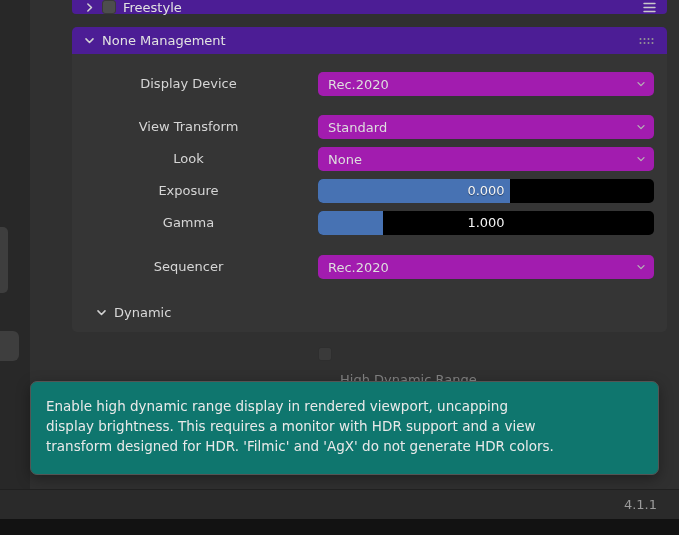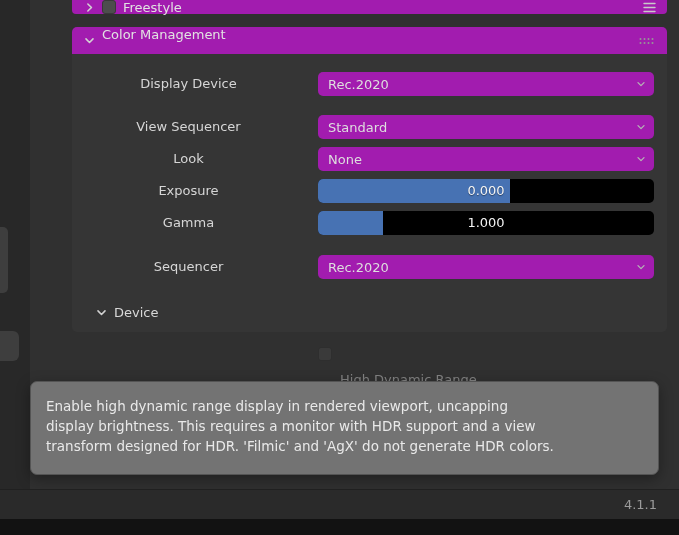--- a/index.html
+++ b/index.html
@@ -13,22 +13,22 @@
   }
   .abs { position:absolute; }
 
   
   .nav-strip { left:0; top:0; width:30px; height:489px; background:#282828; }
   .nav-tab-1 { left:0; top:227px; width:8px; height:66px; background:#3e3e3e; border-radius:0 5px 5px 0; }
   .nav-tab-2 { left:0; top:331px; width:19px; height:30px; background:#3e3e3e; border-radius:0 6px 6px 0; }
 
   
   .panel-header {
-    left:72px; width:595px; background:#a21caf;
-    display:flex; 
+    left:72px; width:595px; background:#4c1d95;
+    display:flex; align-items:center;
   }
   .freestyle-header { top:0; height:14px; border-radius:0 0 4px 4px; }
   .cm-header { top:27px; height:27px; border-radius:5px 5px 0 0; }
   .cm-body { left:72px; top:54px; width:595px; height:278px; background:#353535; border-radius:0 0 5px 5px; }
 
   .hdr-icon { display:flex; align-items:center; justify-content:center; }
   .hd-label { color:#e2e2e2; margin-left:7px; white-space:nowrap; }
   .spacer { flex:1; }
 
   .checkbox {
@@ -57,21 +57,21 @@
 
   .subheader { left:96px; top:300px; height:24px; display:flex; align-items:center; }
   .subheader .hd-label { color:#d8d8d8; }
 
   .hdr-check { left:318px; top:347px; }
   .hdr-check-label { left:340px; top:344px; height:20px; line-height:20px; color:#828282; white-space:nowrap;margin-top:26px; }
 
   
   .tooltip {
     left:30px; top:381px; width:629px; height:94px;
-    background:#737373; border:1px solid #545454; border-radius:7px;
+    background:#0f766e; border:1px solid #545454; border-radius:7px;
     padding:14px 15px; color:#e9e9e9; font-size:13.5px; line-height:20px;
     box-shadow:0 4px 14px rgba(0,0,0,.35);
   }
   .tooltip .line { white-space:nowrap; overflow:hidden; }
 
   
   .statusbar {
     left:0; top:489px; width:679px; height:30px;
     background:#2a2a2a; border-top:1px solid #202020;
   }
@@ -108,21 +108,21 @@
         </svg>
     </span>
   </div>
 
   <div class="abs panel-header cm-header">
     <span class="hdr-icon" style="margin-left:12px">
       <svg width="11" height="11" viewBox="0 0 10 10">
           <path d="M1.8 3.5 L5 6.8 L8.2 3.5" fill="none" stroke="#d2d2d2" stroke-width="1.4" stroke-linecap="round" stroke-linejoin="round"></path>
         </svg>
     </span>
-    <span class="hd-label">Color Management</span>
+    <span class="hd-label">None Management</span>
     <span class="spacer"></span>
     <span class="hdr-icon" style="margin-right:12px">
       <svg width="17" height="10" viewBox="0 0 17 10">
         <g fill="#969696">
           <circle cx="2.5" cy="3" r="1"></circle>
             <circle cx="6.5" cy="3" r="1"></circle>
             <circle cx="10.5" cy="3" r="1"></circle>
             <circle cx="14.5" cy="3" r="1"></circle>
           <circle cx="2.5" cy="7" r="1"></circle>
             <circle cx="6.5" cy="7" r="1"></circle>
@@ -136,21 +136,21 @@
   <div class="abs cm-body"></div>
 
   <div class="abs field-label" style="top:72px">Display Device</div>
   <div class="abs widget dropdown" style="top:72px">
     <span class="val">Rec.2020</span>
     <svg width="10" height="10" viewBox="0 0 10 10">
         <path d="M2 3.6 L5 6.6 L8 3.6" fill="none" stroke="#b5b5b5" stroke-width="1.3" stroke-linecap="round" stroke-linejoin="round"></path>
       </svg>
   </div>
 
-  <div class="abs field-label" style="top:115px">View Sequencer</div>
+  <div class="abs field-label" style="top:115px">View Transform</div>
   <div class="abs widget dropdown" style="top:115px">
     <span class="val">Standard</span>
     <svg width="10" height="10" viewBox="0 0 10 10">
         <path d="M2 3.6 L5 6.6 L8 3.6" fill="none" stroke="#b5b5b5" stroke-width="1.3" stroke-linecap="round" stroke-linejoin="round"></path>
       </svg>
   </div>
 
   <div class="abs field-label" style="top:147px">Look</div>
   <div class="abs widget dropdown" style="top:147px">
     <span class="val">None</span>
@@ -178,21 +178,21 @@
         <path d="M2 3.6 L5 6.6 L8 3.6" fill="none" stroke="#b5b5b5" stroke-width="1.3" stroke-linecap="round" stroke-linejoin="round"></path>
       </svg>
   </div>
 
   <div class="abs subheader">
     <span class="hdr-icon">
       <svg width="11" height="11" viewBox="0 0 10 10">
           <path d="M1.8 3.5 L5 6.8 L8.2 3.5" fill="none" stroke="#d2d2d2" stroke-width="1.4" stroke-linecap="round" stroke-linejoin="round"></path>
         </svg>
     </span>
-    <span class="hd-label">Device</span>
+    <span class="hd-label">Dynamic</span>
   </div>
 
   <span class="abs checkbox disabled hdr-check"></span>
   <div class="abs hdr-check-label">High Dynamic Range</div>
 
   <div class="abs tooltip">
     <div class="line">Enable high dynamic range display in rendered viewport, uncapping</div>
     <div class="line">display brightness. This requires a monitor with HDR support and a view</div>
     <div class="line">transform designed for HDR. 'Filmic' and 'AgX' do not generate HDR colors.</div>
   </div>

